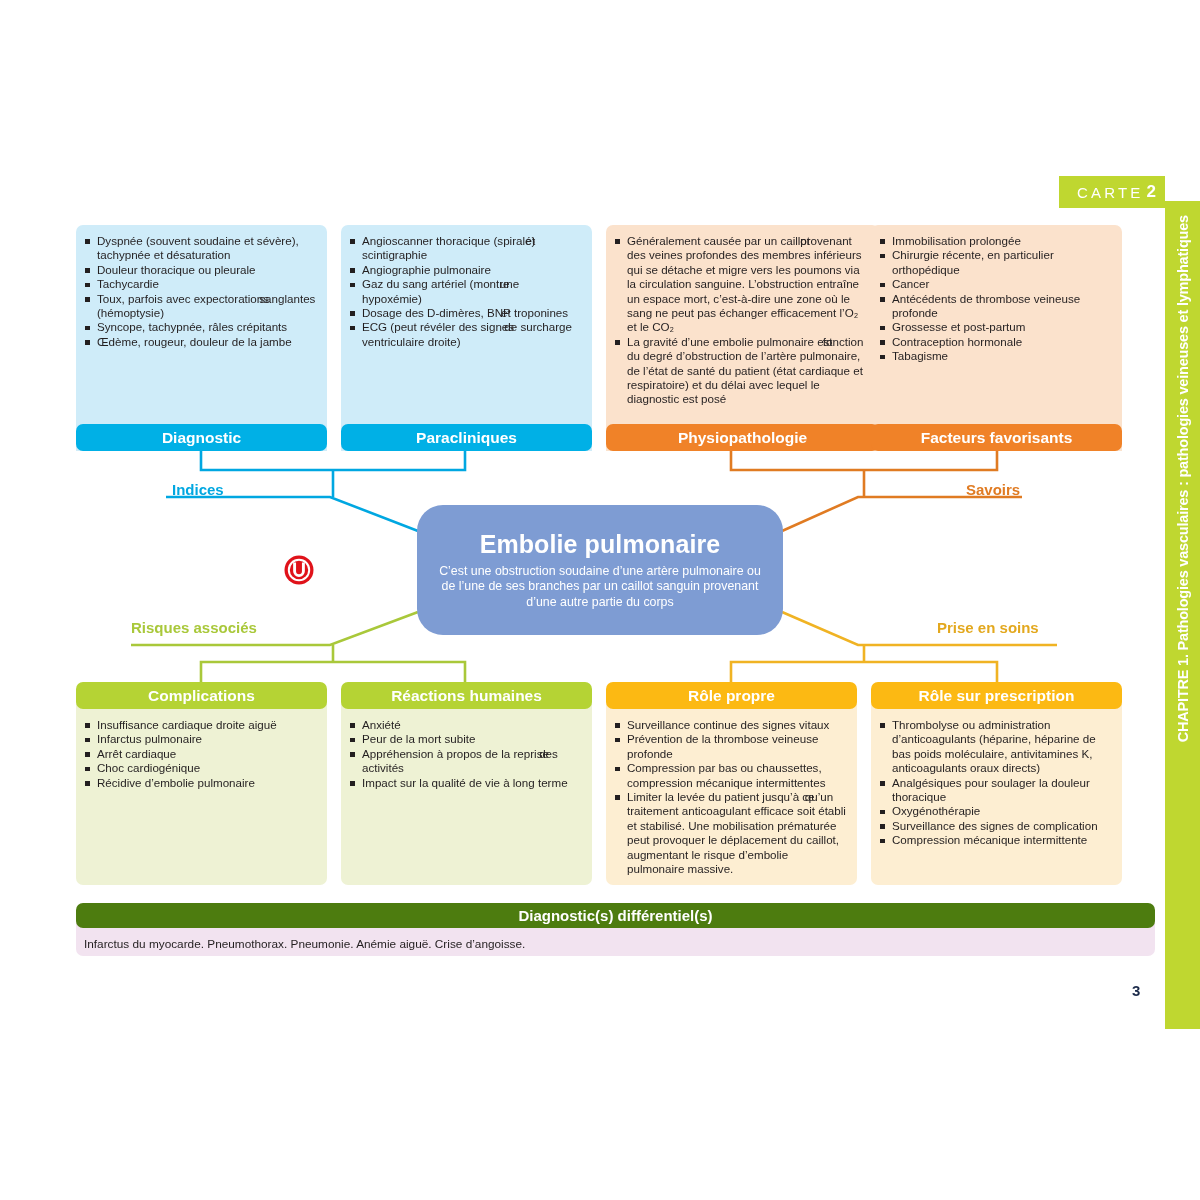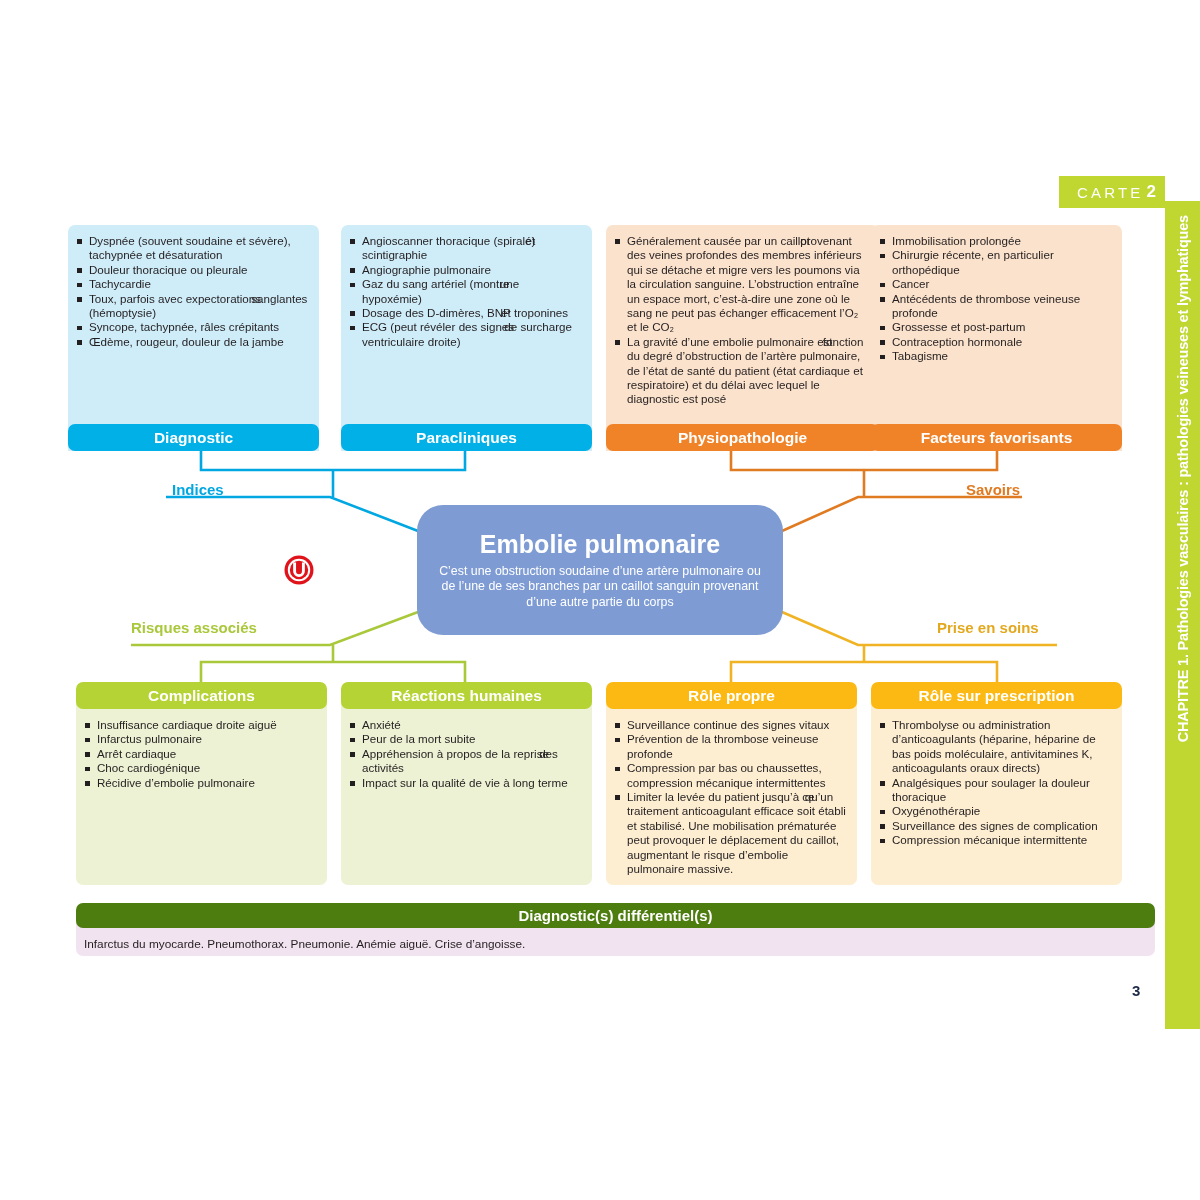--- a/index.html
+++ b/index.html
@@ -287,21 +287,21 @@
     <path d="M201 682 L201 662 L465 662 L465 682"></path>
   </g>
 
   <g fill="none" stroke="#f0b323" stroke-width="2.6">
     <path d="M782 612 L858 645 L910 645 L1057 645"></path>
     <path d="M864 645 L864 662"></path>
     <path d="M731 682 L731 662 L997 662 L997 682"></path>
   </g>
 </svg>
 
-<div class="card top theme-blue" style="left:68px; top:225px; width:251px; height:226px;">
+<div class="card top theme-blue" style="left:76px; top:225px; width:251px; height:226px;">
   <div class="card-body" style="height:226px;">
     <ul>
         <li>Dyspnée (souvent soudaine et sévère),<span class="cont"> tachypnée et désaturation</span></li>
         <li>Douleur thoracique ou pleurale</li>
         <li>Tachycardie</li>
         <li>Toux, parfois avec expectorations<span class="cont"> sanglantes (hémoptysie)</span></li>
         <li>Syncope, tachypnée, râles crépitants</li>
         <li>Œdème, rougeur, douleur de la jambe</li>
       </ul>
   </div>

